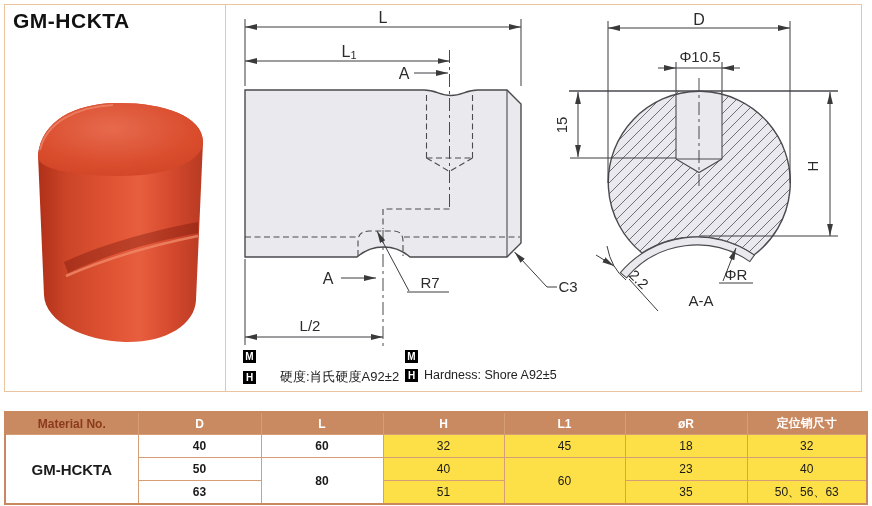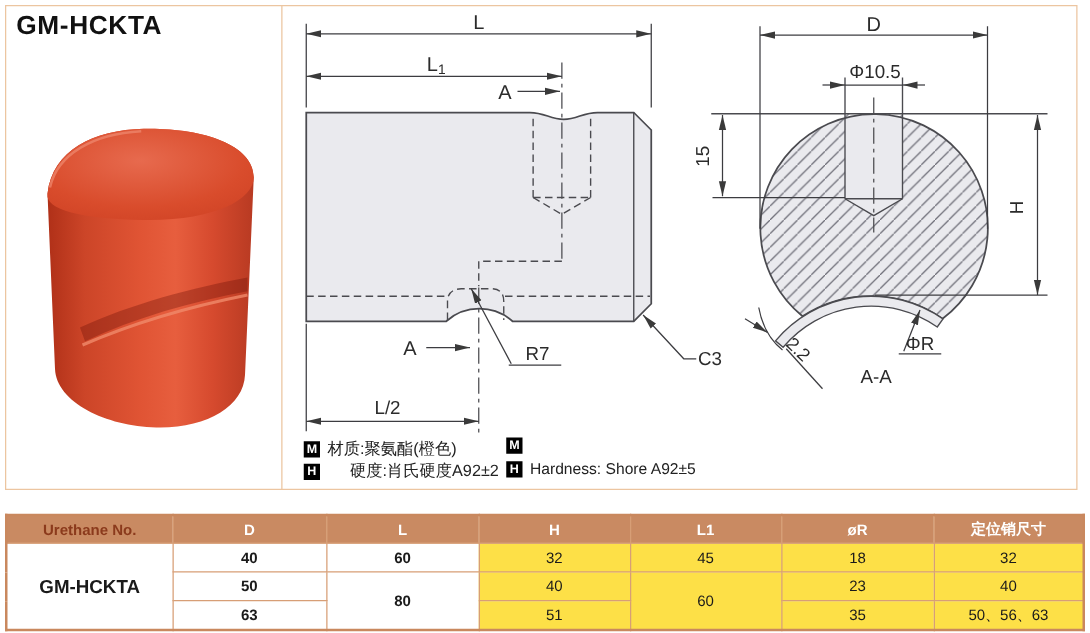--- a/index.html
+++ b/index.html
@@ -143,21 +143,20 @@
       <text font-size="15" transform="translate(818,166) rotate(-90)">H</text>
       <text font-size="14.5" text-anchor="start" transform="translate(628,276) rotate(44)">2.2</text>
       <text font-size="15" x="736" y="280">ΦR</text>
       <text font-size="15" x="701" y="306">A-A</text>
     </g>
   </g>
 </svg>
 
 <div class="note" style="left:243px;top:350px;">
   <span class="note-icon">M</span>
-  <span style="font-size:13px;">材质:聚氨酯(橙色)</span>
 </div>
 <div class="note" style="left:405px;top:350px;">
   <span class="note-icon">M</span>
 </div>
 <div class="note" style="left:243px;top:368px;">
   <span class="note-icon">H</span>
   <span style="font-size:13px;margin-left:18px;">硬度:肖氏硬度A92±2</span>
 </div>
 <div class="note" style="left:405px;top:368px;">
   <span class="note-icon">H</span>
@@ -169,21 +168,21 @@
     <col style="width:133px">
       <col style="width:123px">
       <col style="width:122px">
     <col style="width:121px">
       <col style="width:121px">
       <col style="width:122px">
       <col style="width:120px">
   </colgroup>
   <thead>
     <tr>
-      <th class="cat">Urethane No.</th>
+      <th class="cat">Material No.</th>
       <th>D</th>
       <th>L</th>
       <th>H</th>
       <th>L1</th>
       <th>øR</th>
       <th>定位销尺寸</th>
     </tr>
   </thead>
   <tbody>
     <tr>

